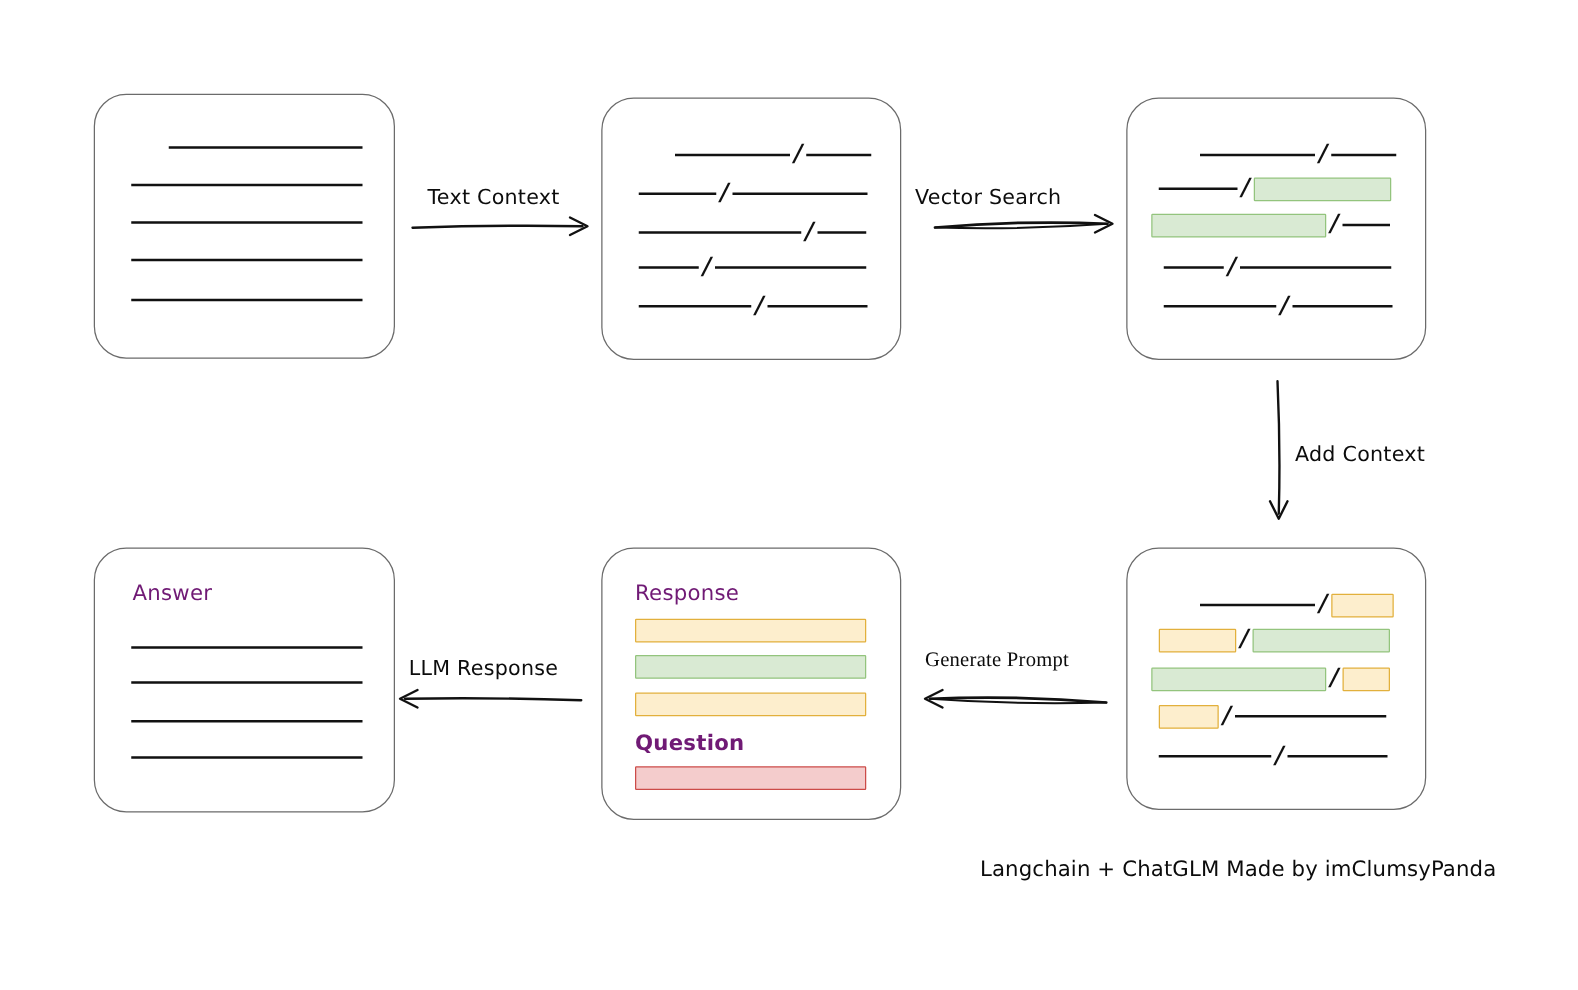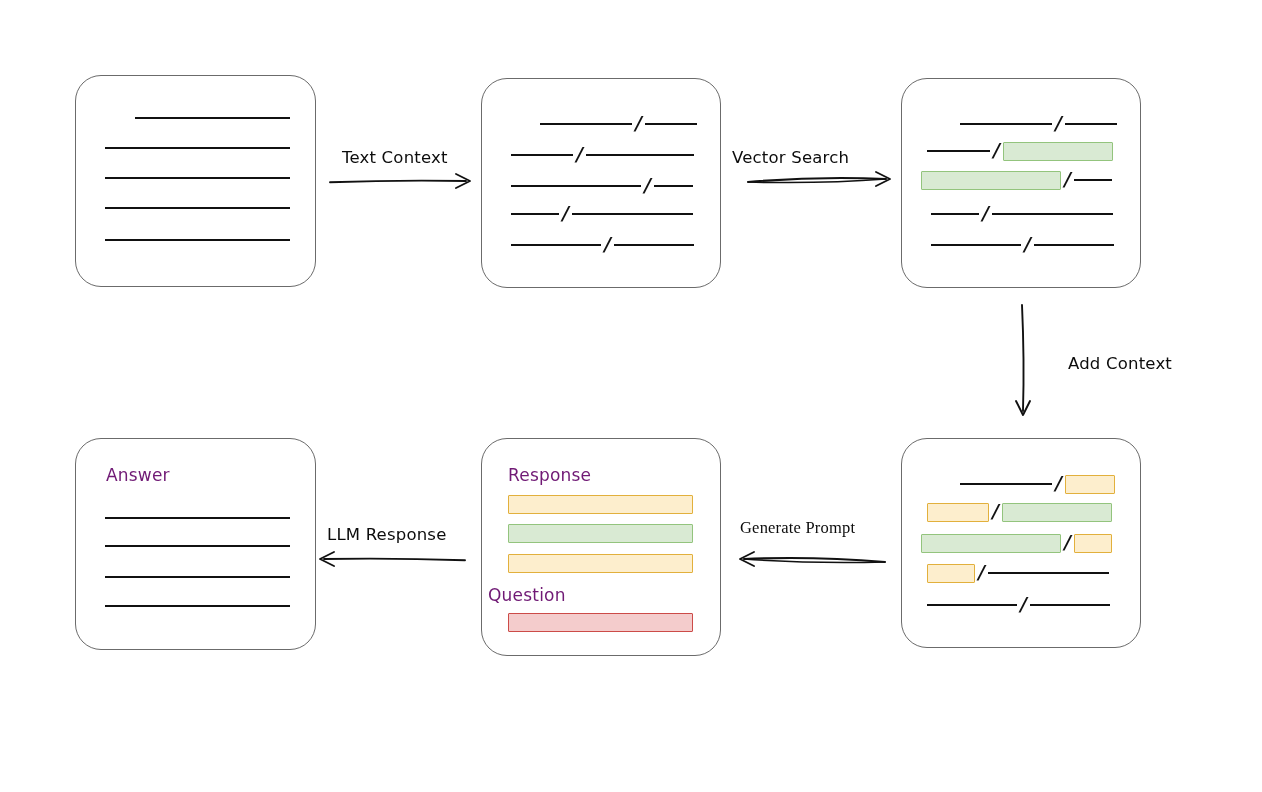--- a/index.html
+++ b/index.html
@@ -212,45 +212,46 @@
       <span class="seg" style="width: 185px;"></span>
     </div>
     <div class="row" style="left: 105px; top: 567px;">
       <span class="seg" style="width: 185px;"></span>
     </div>
     <div class="row" style="left: 105px; top: 596px;">
       <span class="seg" style="width: 185px;"></span>
     </div>
     <div class="box-heading" style="left: 106px; top: 465px;">Answer</div>
     <div class="box-heading" style="left: 508px; top: 465px;">Response</div>
-    <div class="box-heading" style="left: 488px; top: 585px;">Question</div>
+    <div class="box-heading" style="left: 508px; top: 585px; font-weight: bold;">Question</div>
     <div class="chip yellow" style="position: absolute; left: 508px; top: 495px; width: 185px; height: 19px;"></div>
     <div class="chip green" style="position: absolute; left: 508px; top: 524px; width: 185px; height: 19px;"></div>
     <div class="chip yellow" style="position: absolute; left: 508px; top: 554px; width: 185px; height: 19px;"></div>
     <div class="chip red" style="position: absolute; left: 508px; top: 613px; width: 185px; height: 19px;"></div>
     <div class="arrow-label" style="left: 342px; top: 148px;">Text Context</div>
     <svg class="arrow-svg" width="140" height="22" style="left: 330px; top: 170px;">
       <path d="M 0 12.2 Q 70 9.8 136 11" stroke="#111111" stroke-width="1.9" fill="none" stroke-linecap="round"></path>
       <path d="M 126 4 L 140 11 L 126 18" stroke="#111111" stroke-width="1.9" fill="none" stroke-linejoin="round" stroke-linecap="round"></path>
     </svg>
     <div class="arrow-label" style="left: 732px; top: 148px;">Vector Search</div>
     <svg class="arrow-svg" width="142" height="22" style="left: 748px; top: 168px;">
       <path d="M 0 14 Q 71 16 138 11" stroke="#111111" stroke-width="1.6" fill="none"></path>
       <path d="M 0 14 Q 71 8 138 11" stroke="#111111" stroke-width="2.2" fill="none" stroke-linecap="round"></path>
       <path d="M 128 4 L 142 11 L 128 18" stroke="#111111" stroke-width="1.9" fill="none" stroke-linejoin="round" stroke-linecap="round"></path>
     </svg>
-    <div class="arrow-label" style="left: 1068px; top: 354px;">Add Context</div>
+    <div class="arrow-label" style="left: 1036px; top: 354px;">Add Context</div>
     <svg class="arrow-svg" width="26" height="110" style="left: 1010px; top: 305px;">
       <path d="M 12 0 Q 14.5 55 13 106" stroke="#111111" stroke-width="1.9" fill="none" stroke-linecap="round"></path>
       <path d="M 6 96 L 13 110 L 20 96" stroke="#111111" stroke-width="1.9" fill="none" stroke-linejoin="round" stroke-linecap="round"></path>
     </svg>
     <div class="arrow-label" style="left: 740px; top: 518px; font-family: Liberation Serif, serif;">Generate Prompt</div>
     <svg class="arrow-svg" width="145" height="22" style="left: 740px; top: 548px;">
       <path d="M 145 14 Q 72.5 16 4 11" stroke="#111111" stroke-width="1.6" fill="none"></path>
       <path d="M 145 14 Q 72.5 8 4 11" stroke="#111111" stroke-width="2.2" fill="none" stroke-linecap="round"></path>
       <path d="M 14 4 L 0 11 L 14 18" stroke="#111111" stroke-width="1.9" fill="none" stroke-linejoin="round" stroke-linecap="round"></path>
     </svg>
     <div class="arrow-label" style="left: 327px; top: 525px;">LLM Response</div>
     <svg class="arrow-svg" width="145" height="22" style="left: 320px; top: 548px;">
       <path d="M 145 12.2 Q 72.5 9.8 4 11" stroke="#111111" stroke-width="1.9" fill="none" stroke-linecap="round"></path>
       <path d="M 14 4 L 0 11 L 14 18" stroke="#111111" stroke-width="1.9" fill="none" stroke-linejoin="round" stroke-linecap="round"></path>
     </svg>
+    <div class="footer-credit" style="left: 784px; top: 686px;">Langchain + ChatGLM Made by imClumsyPanda</div>
   </div>
 
 </body></html>

